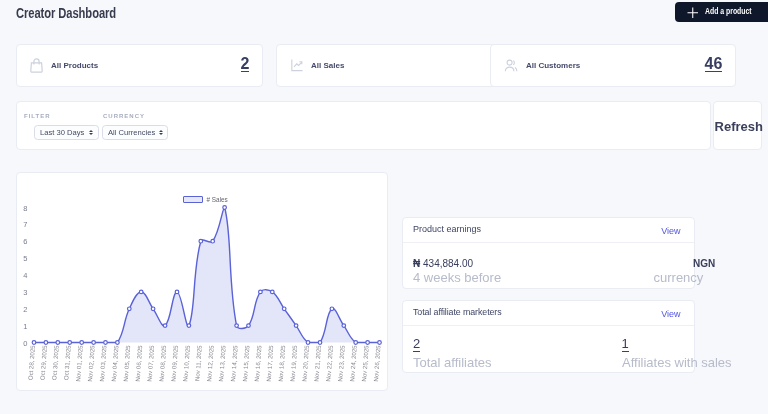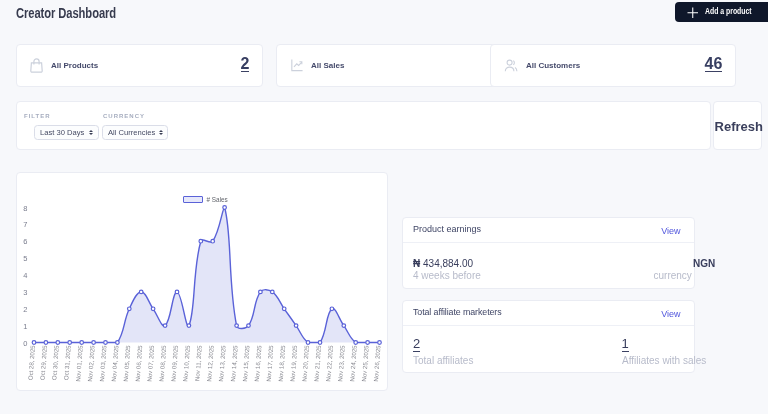--- a/index.html
+++ b/index.html
@@ -19,21 +19,21 @@
 .sel .arr i.dn{border-top:2.7px solid #3a3f55;}
 .refcard{left:713px;top:101px;width:49px;height:49px;display:flex;align-items:center;justify-content:center;gap:2.5px;padding-top:1.5px;}
 .refcard span{font-size:13px;font-weight:700;color:#3a3f5c;}
 .legend{position:absolute;left:166px;top:23px;display:flex;align-items:center;}
 .legend .sw{width:19.5px;height:6.5px;background:#e6e8fa;border:1.6px solid #5a62d8;border-radius:1px;}
 .legend span{font-size:6.4px;color:#63666d;margin-left:4px;}
 .rhead{position:absolute;left:0;right:0;top:0;height:25px;border-bottom:1px solid #eef0f6;}
 .rhead .t{position:absolute;left:10.5px;top:5.8px;font-size:9px;color:#3f4565;}
 .rhead .view{position:absolute;right:13px;top:7.5px;font-size:9px;color:#5156dd;}
 .big{position:absolute;font-size:10px;color:#383d5c;white-space:nowrap;}
-.sub{position:absolute;font-size:10px;color:#b7bbca;white-space:nowrap;}
+.sub{position:absolute;font-size:13px;color:#b7bbca;white-space:nowrap;}
 svg text{font-family:"Liberation Sans",sans-serif;}
 </style></head>
 <body>
 <h1>Creator Dashboard</h1>
 <div class="addbtn">
     <svg width="11.5" height="11.5" viewBox="0 0 11.5 11.5" style="position:absolute;left:11.5px;top:5.2px;">
       <path d="M5.75 0.5v10.5M0.5 5.75h10.5" stroke="#fff" stroke-width="1.05"></path>
     </svg>
     <span>Add a product</span>
   </div>

